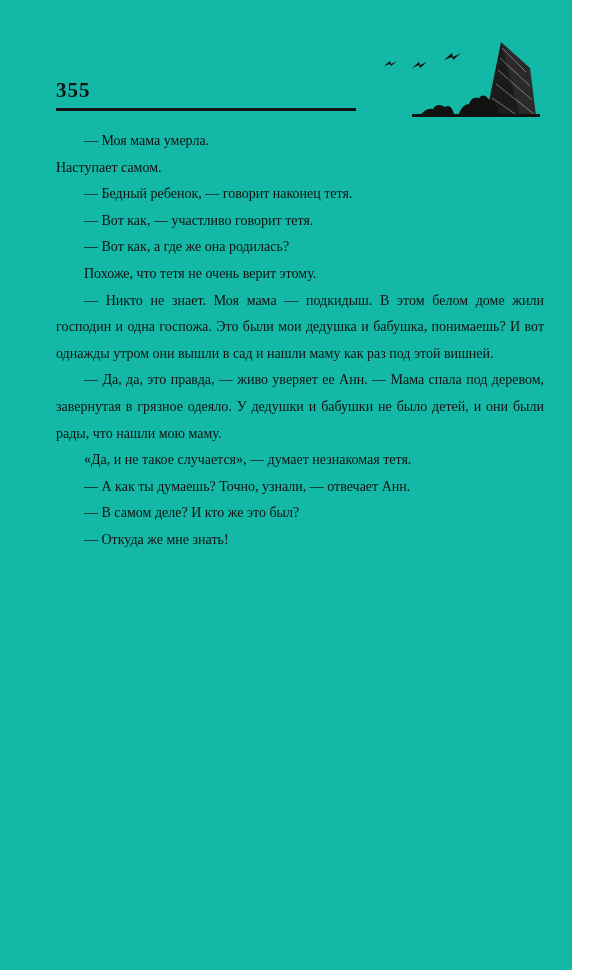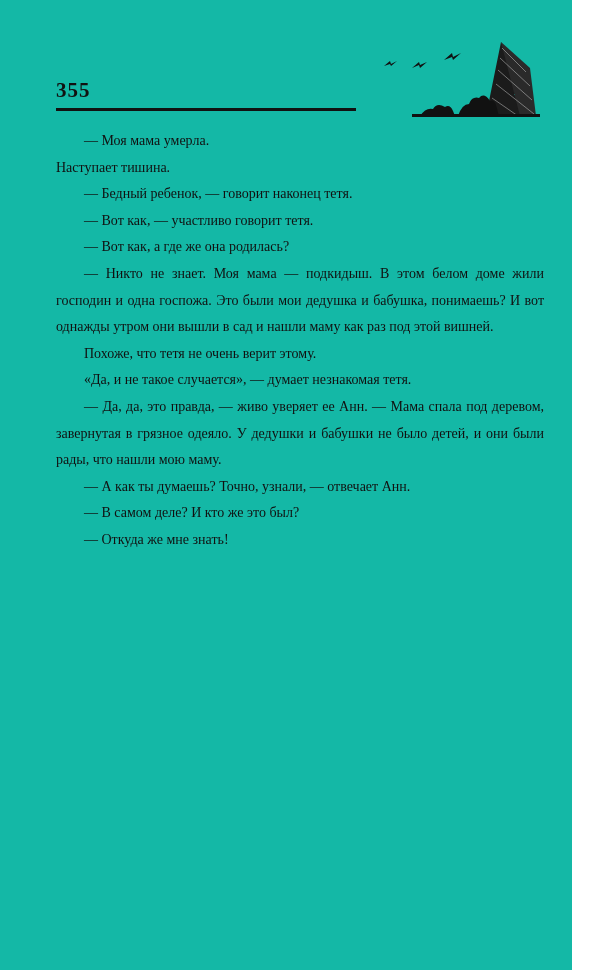--- a/index.html
+++ b/index.html
@@ -105,26 +105,26 @@
           <path d="M98 78 q4 -12 11 -12 q3 -8 10 -6 q5 -6 11 3 q4 -2 6 4 l3 11 z"></path>
           <path d="M60 78 q6 -9 13 -7 q4 -7 12 -2 q5 -3 8 4 l2 5 z"></path>
         </g>
         <rect x="52" y="76" width="128" height="3" fill="#111"></rect>
       </svg>
     </div>
   </div>
 
   <div class="body-text">
     <p>— Моя мама умерла.</p>
-    <p class="noindent">Наступает тишина.</p>
+    <p class="noindent">Наступает самом.</p>
     <p>— Бедный ребенок, — говорит наконец тетя.</p>
     <p>— Вот как, — участливо говорит тетя.</p>
     <p>— Вот как, а где же она родилась?</p>
+    <p>Похоже, что тетя не очень верит этому.</p>
     <p>— Никто не знает. Моя мама — подкидыш. В этом белом доме жили господин и одна госпожа. Это были мои дедушка и бабушка, понимаешь? И вот однажды утром они вышли в сад и нашли маму как раз под этой вишней.</p>
-    <p>Похоже, что тетя не очень верит этому.</p>
+    <p>— Да, да, это правда, — живо уверяет ее Анн. — Мама спала под деревом, завернутая в грязное одеяло. У дедушки и бабушки не было детей, и они были рады, что нашли мою маму.</p>
     <p>«Да, и не такое случается», — думает незнакомая тетя.</p>
-    <p>— Да, да, это правда, — живо уверяет ее Анн. — Мама спала под деревом, завернутая в грязное одеяло. У дедушки и бабушки не было детей, и они были рады, что нашли мою маму.</p>
     <p>— А как ты думаешь? Точно, узнали, — отвечает Анн.</p>
     <p>— В самом деле? И кто же это был?</p>
     <p>— Откуда же мне знать!</p>
   </div>
 
 </div>
 
 </body></html>

